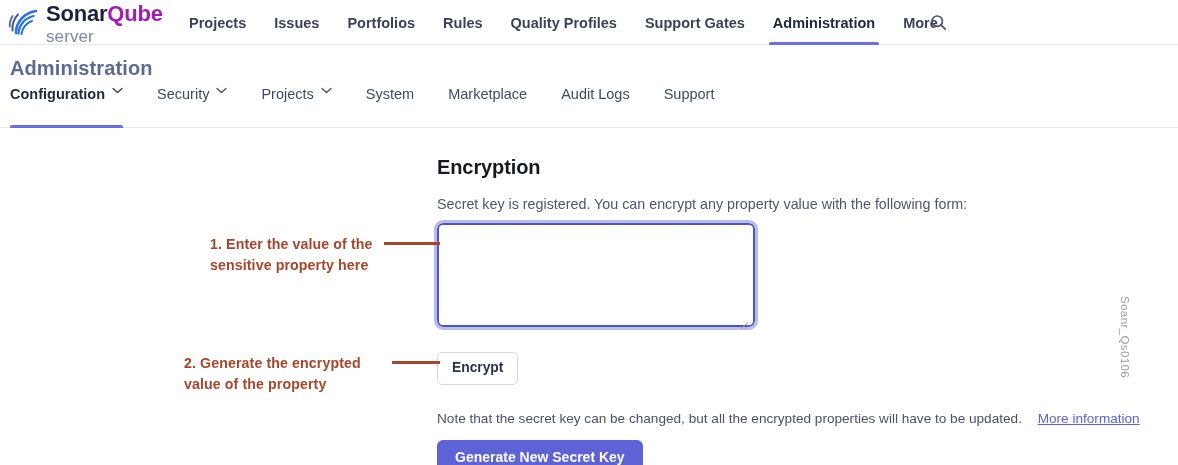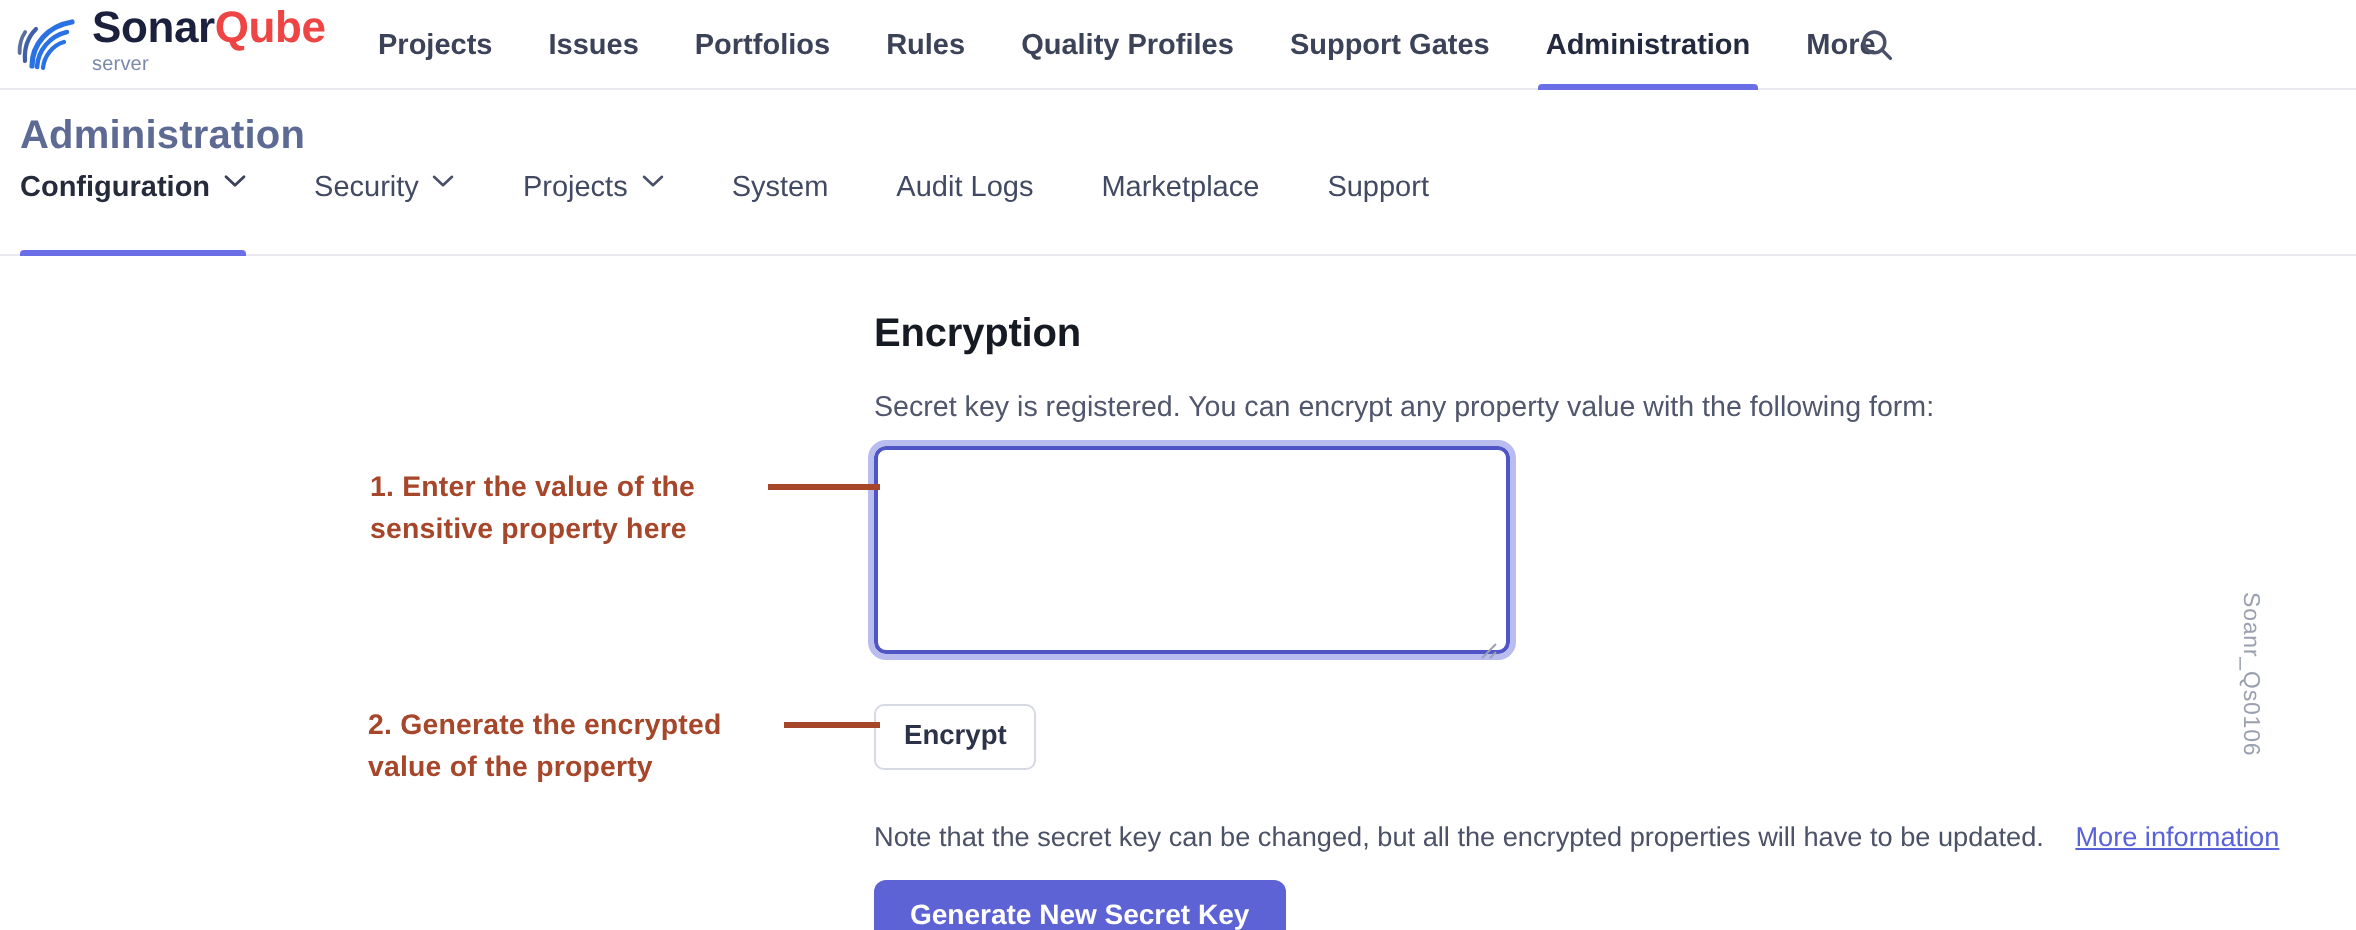--- a/index.html
+++ b/index.html
@@ -53,23 +53,23 @@
     line-height: 1;
   }
 
   .logo-title {
     font-size: 22px;
     font-weight: 700;
     letter-spacing: -0.2px;
     white-space: nowrap;
   }
   .logo-sonar { color: #1b213d; }
-  .logo-qube  { color: #ef4444; }
+  .logo-qube  { color: #a21caf; }
   .logo-sub {
-    font-size: 10px;
+    font-size: 17px;
     font-weight: 400;
     color: #7b88ad;
     margin-top: 3px;
     letter-spacing: 0.1px;
   }
 
   .topnav-items {
     position: absolute;
     left: 175px;
     top: 0;
@@ -280,21 +280,21 @@
 
   
   .anno {
     position: absolute;
     font-size: 14.2px;
     font-weight: 700;
     color: #a6462a;
     line-height: 1.45;
     letter-spacing: 0.1px;
   }
-  .anno-1 { left: 185px; top: 234px; width: 200px; }
+  .anno-1 { left: 210px; top: 234px; width: 200px; }
   .anno-2 { left: 184px; top: 353px; width: 215px; }
 
   .leader {
     position: absolute;
     height: 3px;
     background: #a6462a;
   }
   .leader-1 { left: 384px; top: 242px; width: 56px; }
   .leader-2 { left: 392px; top: 361px; width: 48px; }
 
@@ -397,25 +397,25 @@
         <svg class="chev" viewBox="0 0 11 7">
           <path d="M1 1.4 L5.5 5.6 L10 1.4" fill="none" stroke="#4a5068" stroke-width="1.3" stroke-linecap="round" stroke-linejoin="round"></path>
         </svg>
       </div>
 
       <div class="subnav-item">
         <span>System</span>
       </div>
 
       <div class="subnav-item">
+        <span>Marketplace</span>
+      </div>
+
+      <div class="subnav-item">
         <span>Audit Logs</span>
-      </div>
-
-      <div class="subnav-item">
-        <span>Marketplace</span>
       </div>
 
       <div class="subnav-item">
         <span>Support</span>
       </div>
 
     </div>
   </div>
 
   <div class="content">

